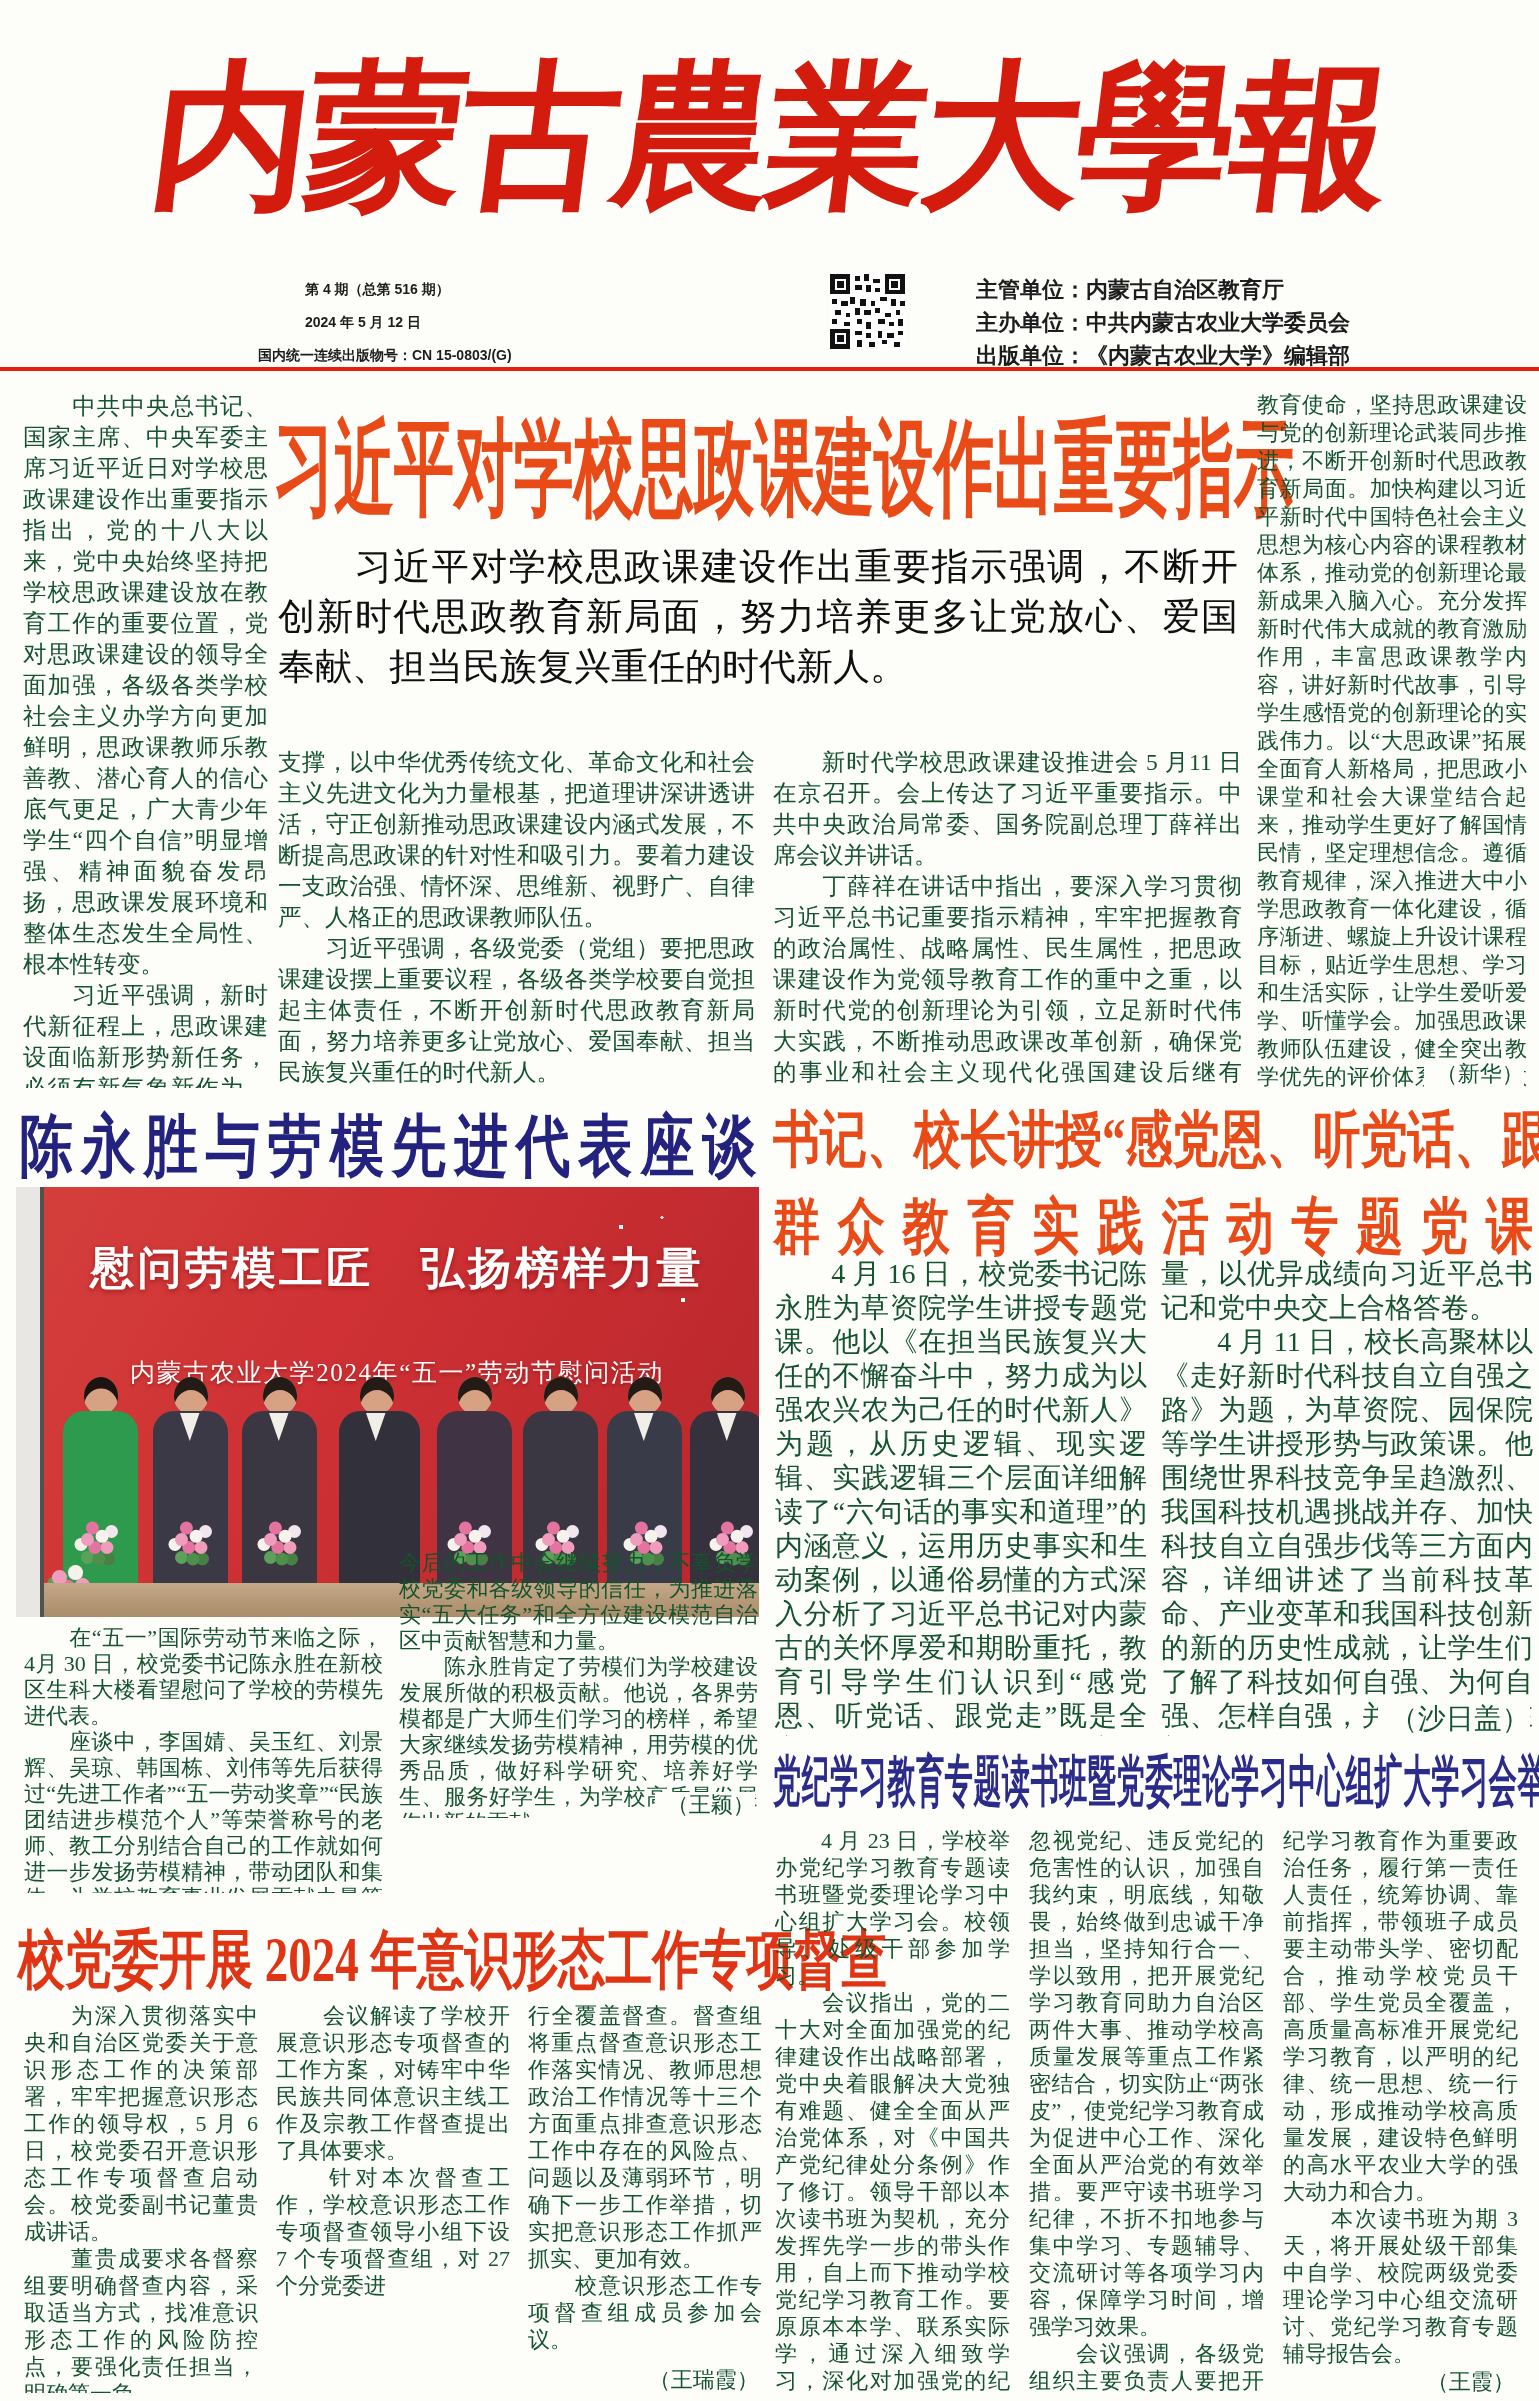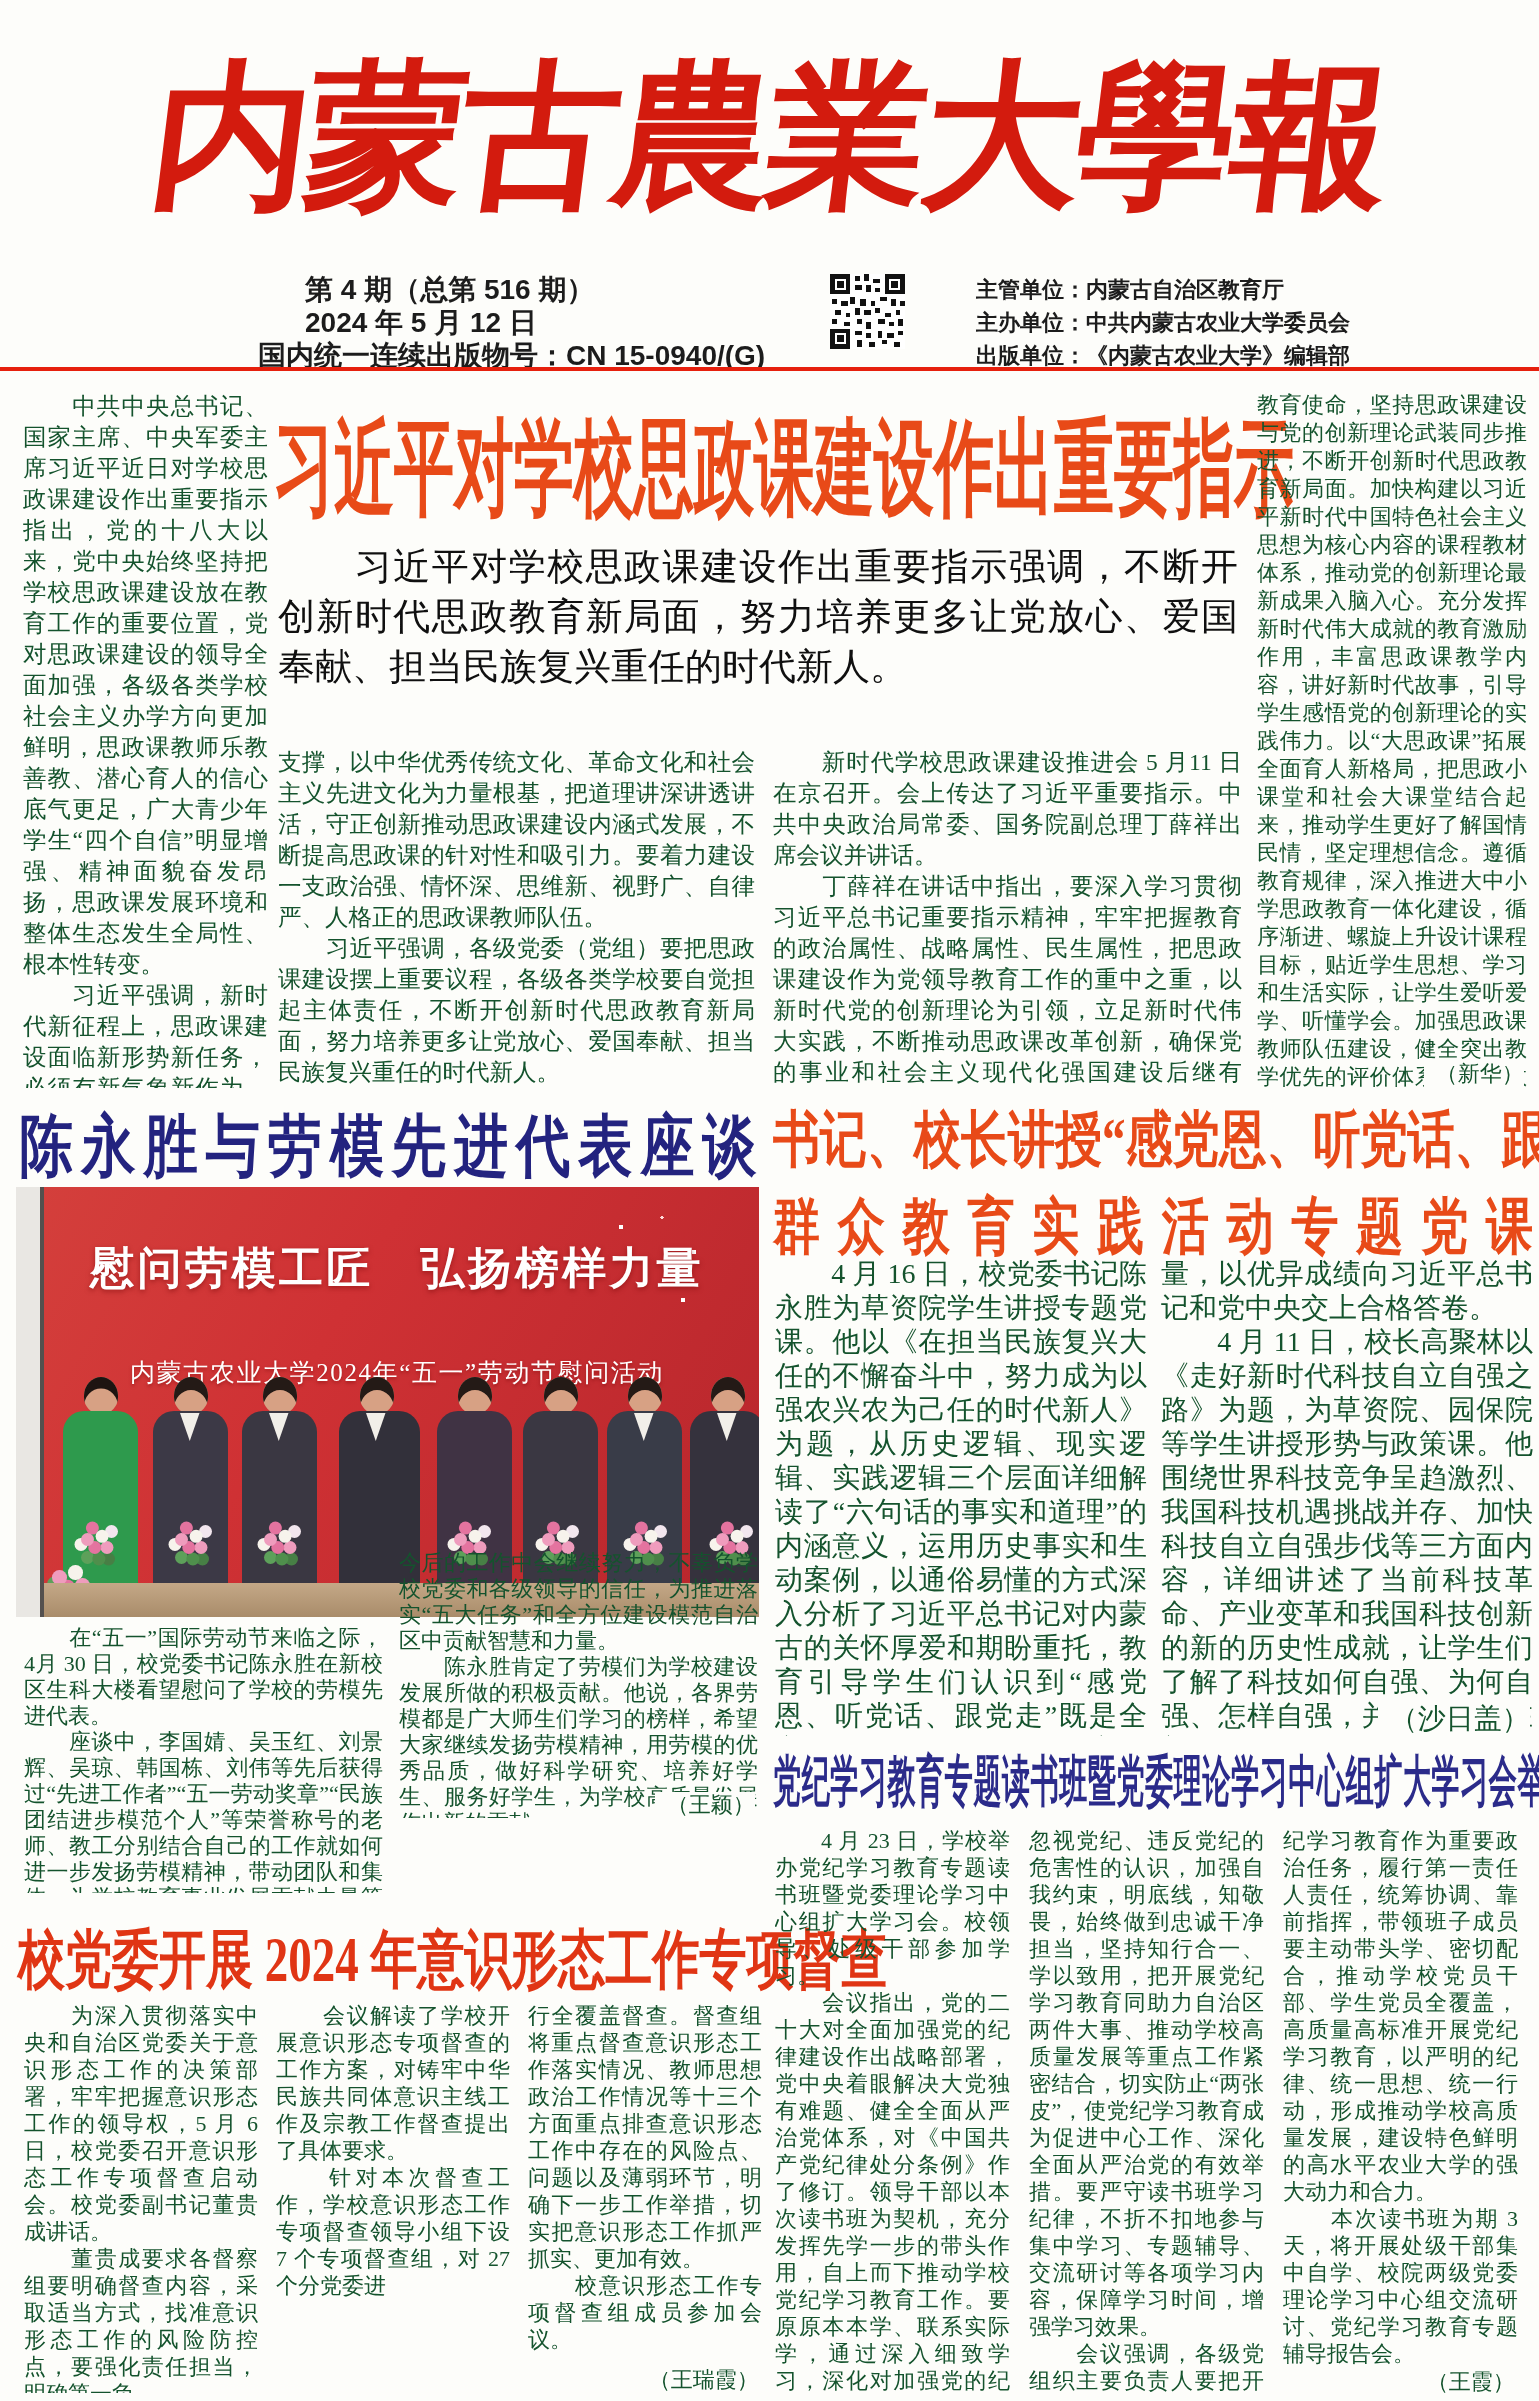--- a/index.html
+++ b/index.html
@@ -4,21 +4,21 @@
 <style>
   html,body{margin:0;padding:0;background:#ffffff;}
   #page{position:relative;width:1539px;height:2401px;background:#fdfdfa;overflow:hidden;
         font-family:"Liberation Serif","DejaVu Serif",serif;}
   
   .masthead{position:absolute;top:14.6px;left:0;width:100%;text-align:center;
     color:#d31b0e;font-weight:bold;font-size:159px;line-height:244px;letter-spacing:-4.9px;
     transform:skewX(-7deg);white-space:nowrap;}
   .pubinfo-left{position:absolute;top:273px;left:258px;width:520px;
     font-family:"Liberation Sans","DejaVu Sans",sans-serif;font-weight:600;
-    font-size:28px;line-height:33px;color:#1c1c1c;}
+    font-size:14px;line-height:33px;color:#1c1c1c;}
   .pubinfo-left div:nth-child(1){padding-left:47px;}
   .pubinfo-left div:nth-child(2){padding-left:47px;}
   .pubinfo-right{position:absolute;top:273px;left:932px;width:568px;
     font-family:"Liberation Sans","DejaVu Sans",sans-serif;font-weight:600;
     font-size:22px;line-height:33px;color:#1c1c1c;margin-left:44px;}
   .qr{position:absolute;top:274px;left:830px;width:75px;height:75px;}
   .redrule{position:absolute;top:367px;left:0;width:1539px;height:4px;background:#e6200d;}
   
   .col{position:absolute;text-align:justify;color:#14532d;overflow:hidden;}
   .col p{margin:0;padding:0;}
@@ -95,21 +95,21 @@
 </head>
 <body>
 
 <div id="page">
 
   <div class="masthead">内蒙古農業大學報</div>
 
   <div class="pubinfo-left">
     <div>第 4 期（总第 516 期）</div>
     <div>2024 年 5 月 12 日</div>
-    <div>国内统一连续出版物号：CN 15-0940/(G)</div>
+    <div>国内统一连续出版物号：CN 15-0803/(G)</div>
   </div>
 
   <svg class="qr" viewBox="0 0 33 33" shape-rendering="crispEdges">
     <rect width="33" height="33" fill="#fff"></rect>
     <g fill="#111">
       <rect x="0" y="0" width="9" height="9"></rect>
         <rect x="24" y="0" width="9" height="9"></rect>
         <rect x="0" y="24" width="9" height="9"></rect>
       <rect x="2" y="2" width="5" height="5" fill="#fff"></rect>
         <rect x="26" y="2" width="5" height="5" fill="#fff"></rect>

